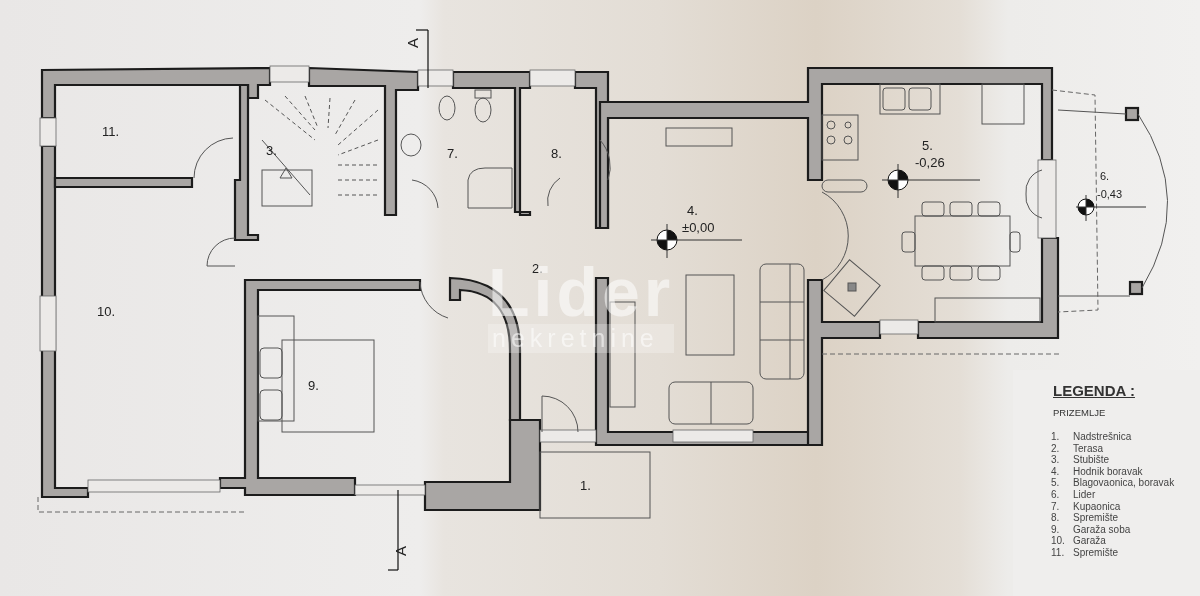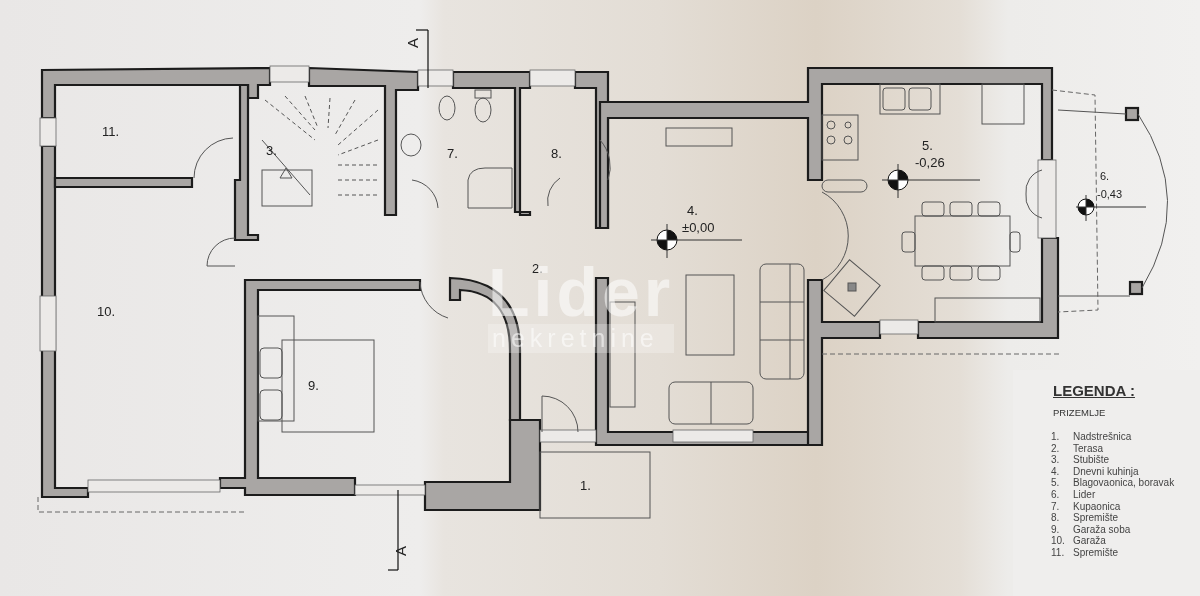--- a/index.html
+++ b/index.html
@@ -220,21 +220,21 @@
   <div class="wm-sub">nekretnine</div>
 </div>
 
 <div class="legend">
   <div class="legend-title">LEGENDA :</div>
   <div class="legend-sub">PRIZEMLJE</div>
   <ul class="legend-list">
     <li><span class="n">1.</span><span>Nadstrešnica</span></li>
     <li><span class="n">2.</span><span>Terasa</span></li>
     <li><span class="n">3.</span><span>Stubište</span></li>
-    <li><span class="n">4.</span><span>Dnevni kuhinja</span></li>
+    <li><span class="n">4.</span><span>Hodnik boravak</span></li>
     <li><span class="n">5.</span><span>Blagovaonica, boravak</span></li>
     <li><span class="n">6.</span><span>Lider</span></li>
     <li><span class="n">7.</span><span>Kupaonica</span></li>
     <li><span class="n">8.</span><span>Spremište</span></li>
     <li><span class="n">9.</span><span>Garaža soba</span></li>
     <li><span class="n">10.</span><span>Garaža</span></li>
     <li><span class="n">11.</span><span>Spremište</span></li>
   </ul>
 </div>
 

